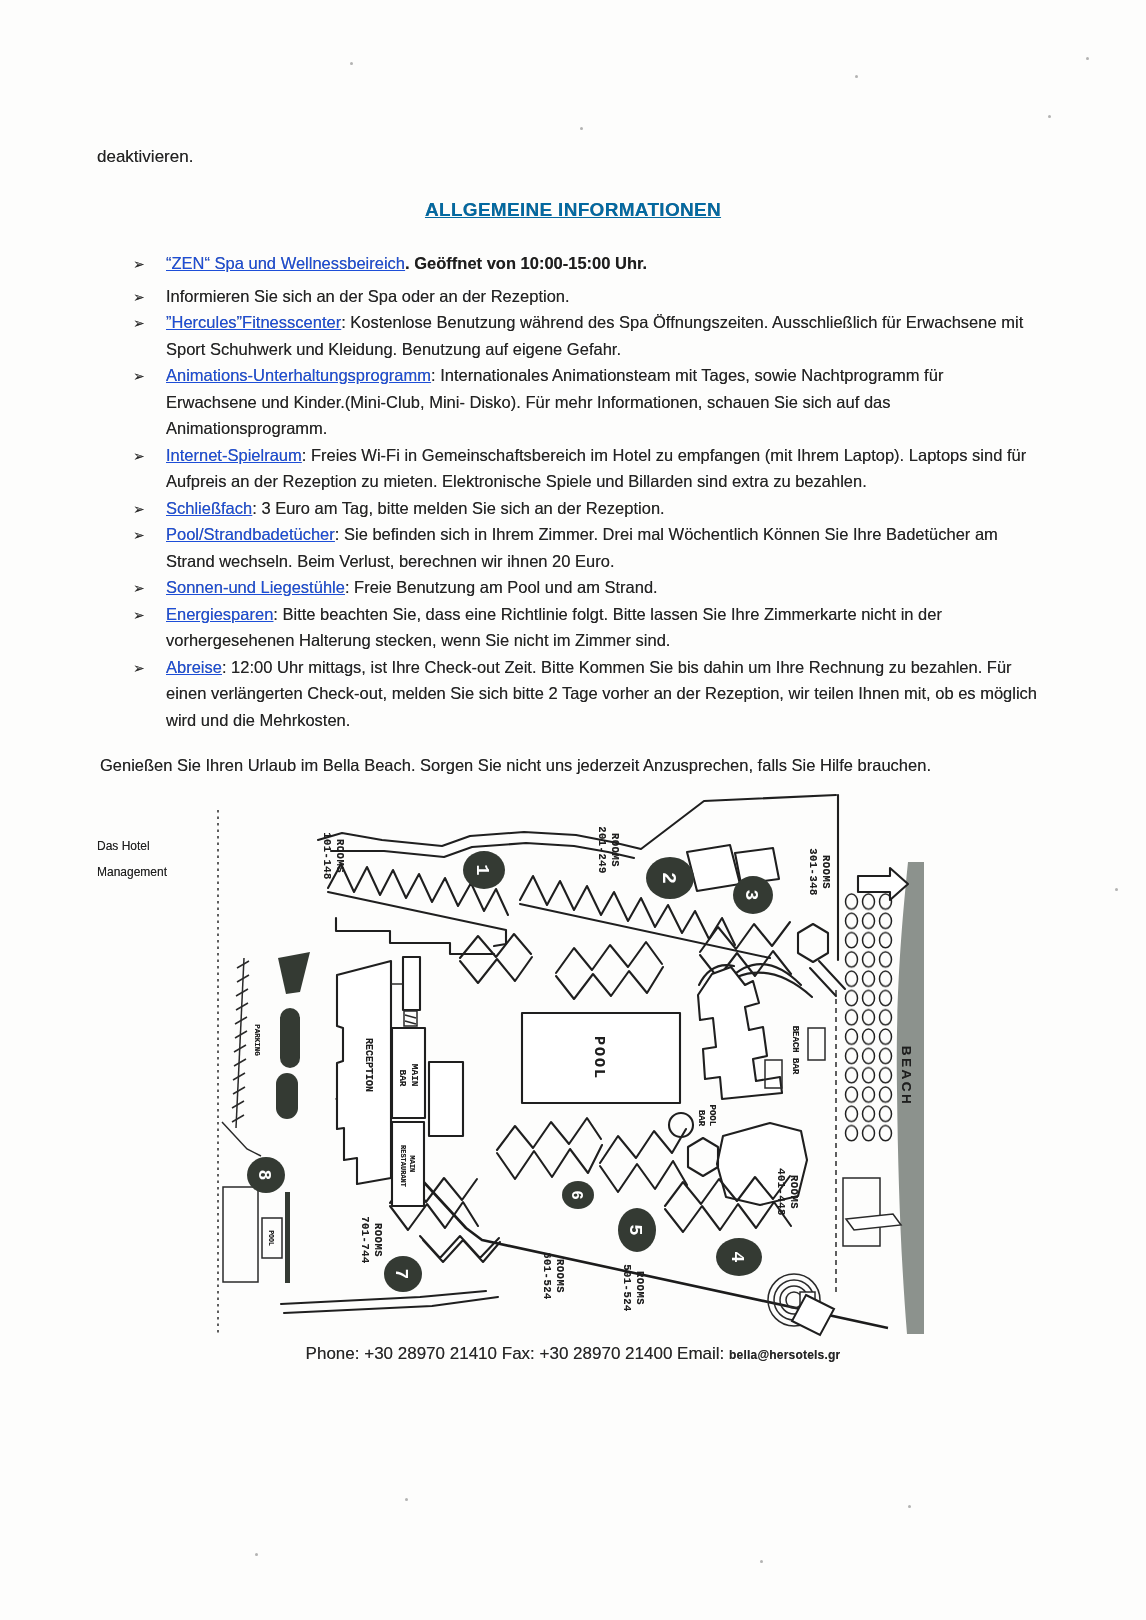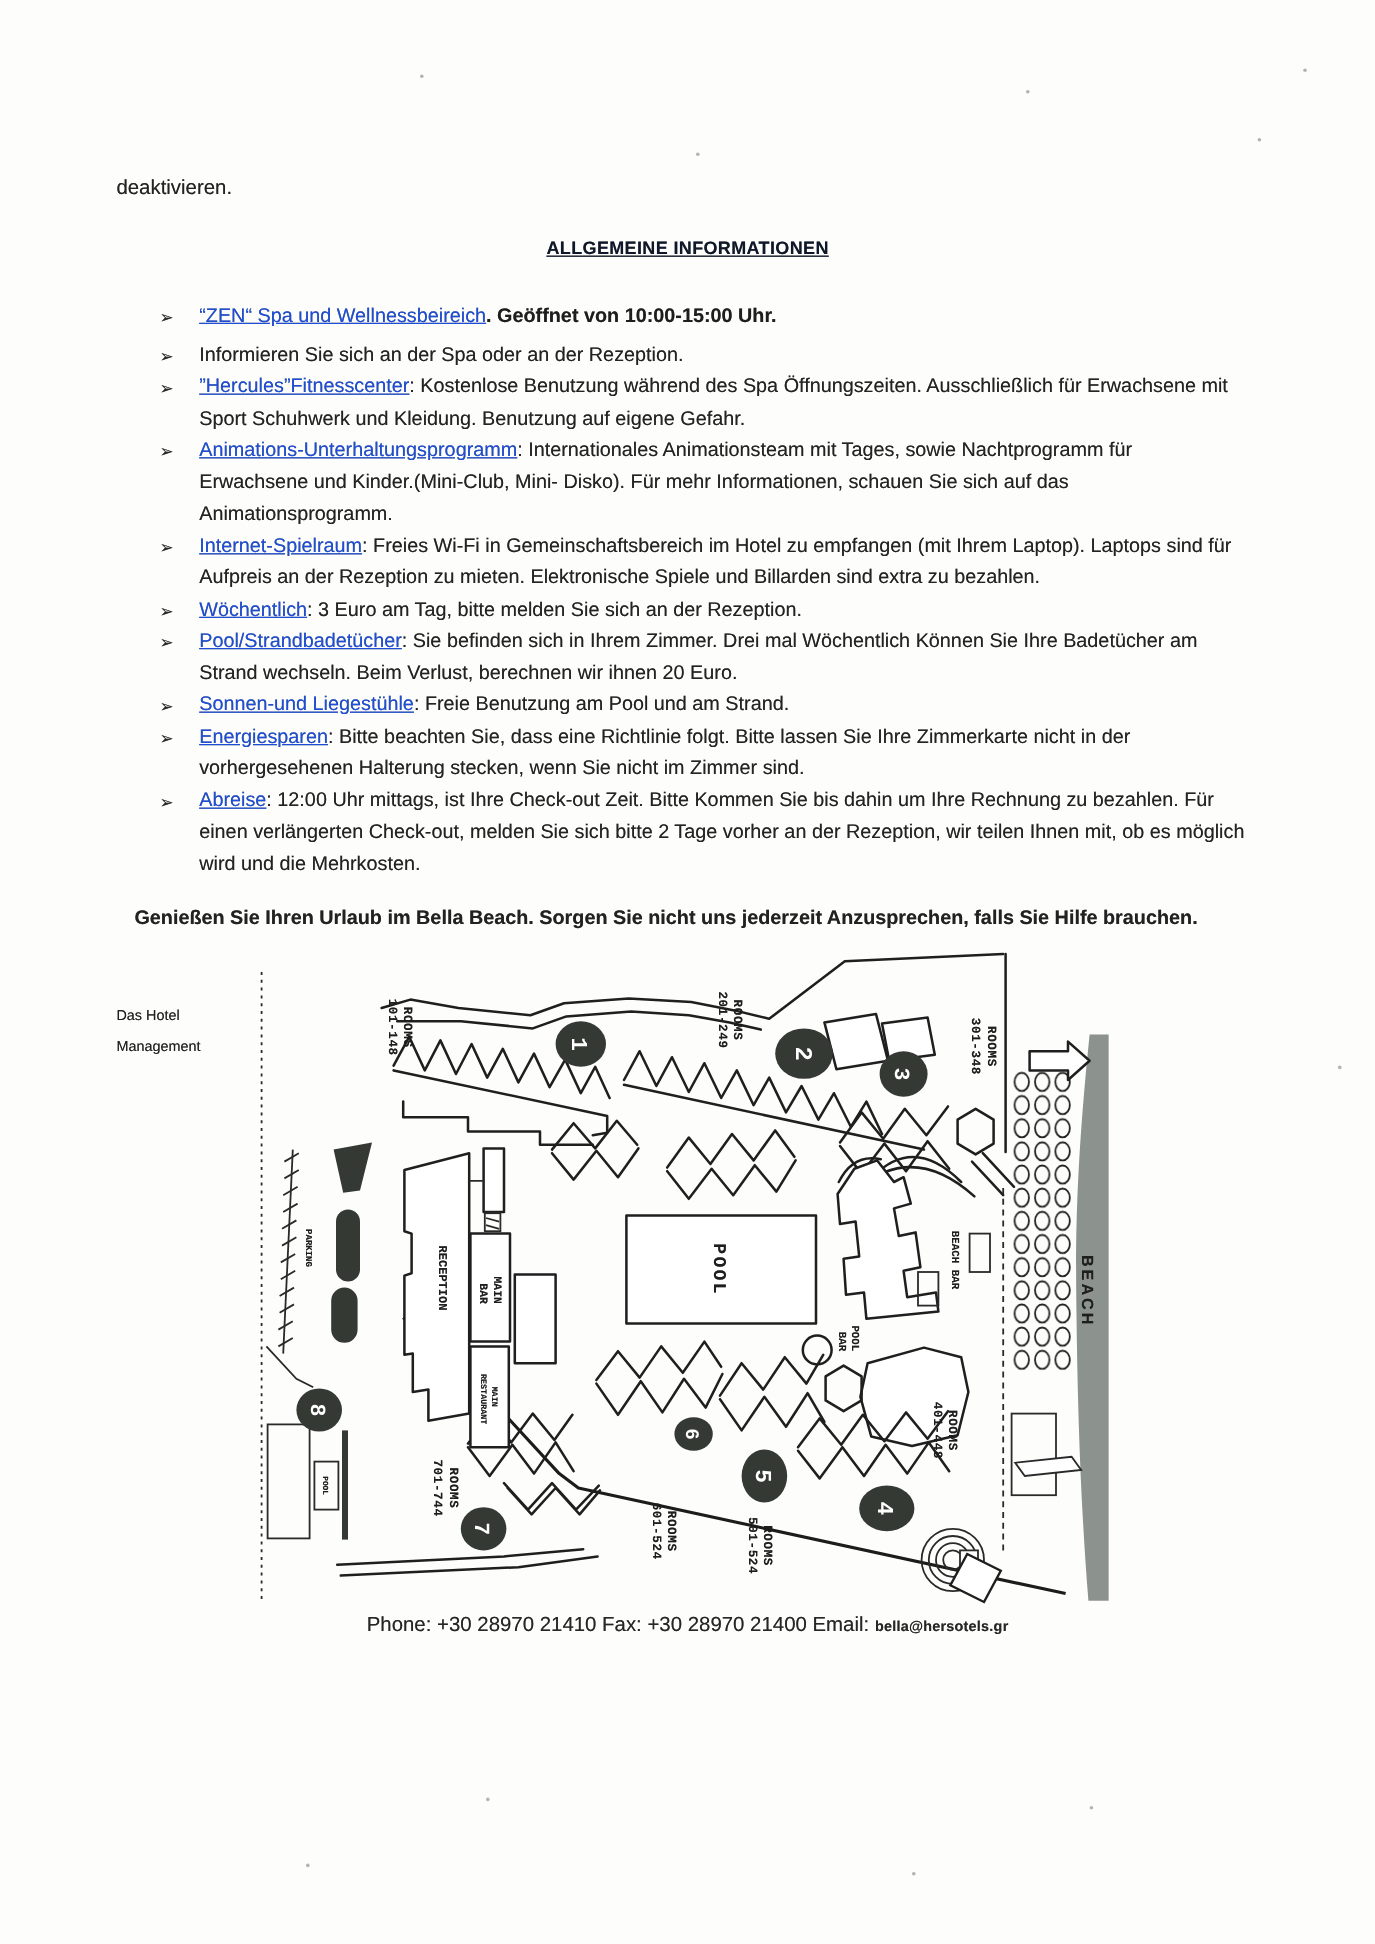--- a/index.html
+++ b/index.html
@@ -6,29 +6,29 @@
   body{
     width:1146px;height:1620px;position:relative;
     background:#fdfdfc;
     font-family:"Liberation Sans",sans-serif;
     color:#232323;
     overflow:hidden;
   }
   .scan-text{text-shadow:0 0 .4px rgba(20,20,20,.55);}
   #intro{position:absolute;left:97px;top:147px;font-size:17px;text-align:center;}
   #title-wrap{position:absolute;left:0;top:199px;width:1146px;text-align:center;}
-  #doc-title{font-size:15px;font-weight:bold;text-decoration:underline;letter-spacing:.3px;color:#0f172a;}
+  #doc-title{font-size:19px;font-weight:bold;text-decoration:underline;letter-spacing:.3px;color:#0369a1;}
   #bullet-list{position:absolute;left:133px;top:250px;width:910px;font-size:16.5px;line-height:26.5px;}
   .bullet{display:flex;}
   .bullet.first{margin-bottom:6px;}
   .arrow{flex:0 0 33px;width:33px;font-size:14px;color:#2a2a2a;transform:translateY(1px);}
   .btext{width:872px;}
   .b-head{font-weight:normal;text-decoration:underline;color:#1d4ed8;}
   .bullet.bold-tail .b-tail{font-weight:bold;color:#1e1e1e;}
-  #closing{position:absolute;left:112px;top:756px;width:1000px;font-size:16.5px;font-weight:bold;color:#222;}
+  #closing{position:absolute;left:100px;top:756px;width:1000px;font-size:16.5px;font-weight:normal;color:#222;}
   #signature{position:absolute;left:97px;top:833px;font-size:12px;font-weight:normal;line-height:26px;color:#1f1f1f;}
   #map-wrap{position:absolute;left:212px;top:782px;width:712px;height:556px;}
   #footer{position:absolute;left:23px;top:1337px;width:1100px;text-align:center;font-size:17px;color:#262626;}
   #footer .line2{margin-top:7px;}
   #footer .email{font-size:12px;font-weight:bold;letter-spacing:.2px;}
   .speck{position:absolute;width:3px;height:3px;border-radius:50%;background:#6a6a6a;opacity:.5;}
   
   .ln{fill:none;stroke:#1f1f1f;stroke-width:2.1;stroke-linejoin:round;stroke-linecap:round;}
   .ln-thick{fill:none;stroke:#1c1c1c;stroke-width:2.6;stroke-linejoin:round;}
   .ln-thin{fill:none;stroke:#2a2a2a;stroke-width:1.5;}
@@ -64,21 +64,21 @@
     <div class="bullet">
       <span class="arrow">➢</span>
       <div class="btext"><span class="b-head">Animations-Unterhaltungsprogramm</span><span class="b-tail">: Internationales Animationsteam mit Tages, sowie Nachtprogramm für Erwachsene und Kinder.(Mini-Club, Mini- Disko).  Für mehr Informationen, schauen Sie sich auf das Animationsprogramm.</span></div>
     </div>
     <div class="bullet">
       <span class="arrow">➢</span>
       <div class="btext"><span class="b-head">Internet-Spielraum</span><span class="b-tail">: Freies Wi-Fi in Gemeinschaftsbereich im Hotel zu empfangen (mit Ihrem Laptop). Laptops sind für Aufpreis an der Rezeption zu mieten. Elektronische Spiele und Billarden sind extra zu bezahlen.</span></div>
     </div>
     <div class="bullet">
       <span class="arrow">➢</span>
-      <div class="btext"><span class="b-head">Wöchentlich</span><span class="b-tail">: 3 Euro am Tag, bitte melden Sie sich an der Rezeption.</span></div>
+      <div class="btext"><span class="b-head">Schließfach</span><span class="b-tail">: 3 Euro am Tag, bitte melden Sie sich an der Rezeption.</span></div>
     </div>
     <div class="bullet">
       <span class="arrow">➢</span>
       <div class="btext"><span class="b-head">Pool/Strandbadetücher</span><span class="b-tail">: Sie befinden sich in Ihrem Zimmer. Drei mal Wöchentlich Können Sie Ihre Badetücher am Strand wechseln. Beim Verlust, berechnen wir ihnen 20 Euro.</span></div>
     </div>
     <div class="bullet">
       <span class="arrow">➢</span>
       <div class="btext"><span class="b-head">Sonnen-und Liegestühle</span><span class="b-tail">: Freie Benutzung am Pool und am Strand.</span></div>
     </div>
     <div class="bullet">

